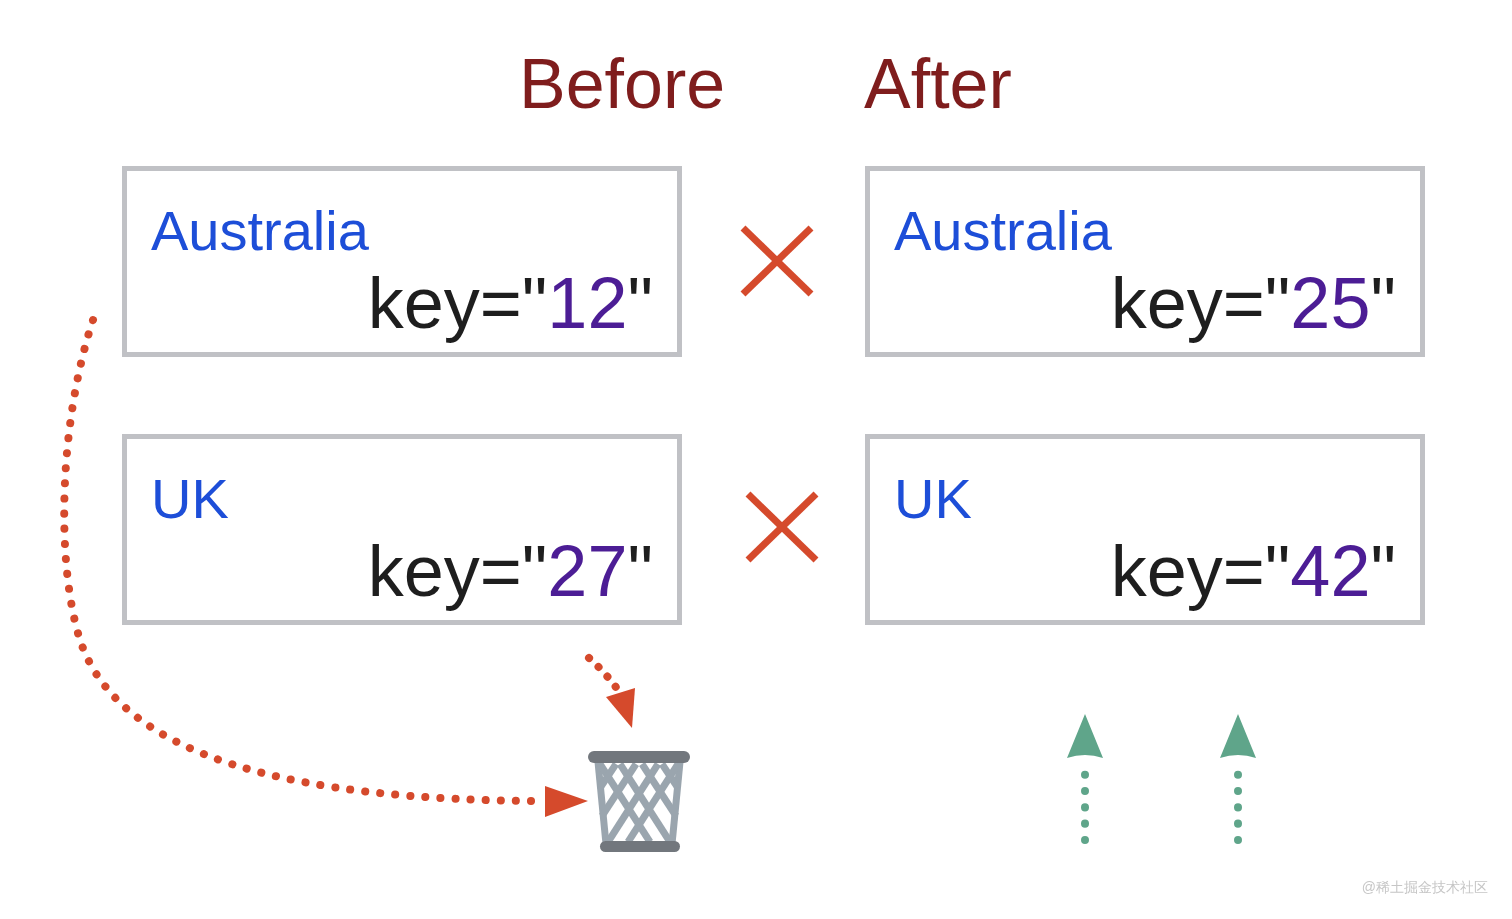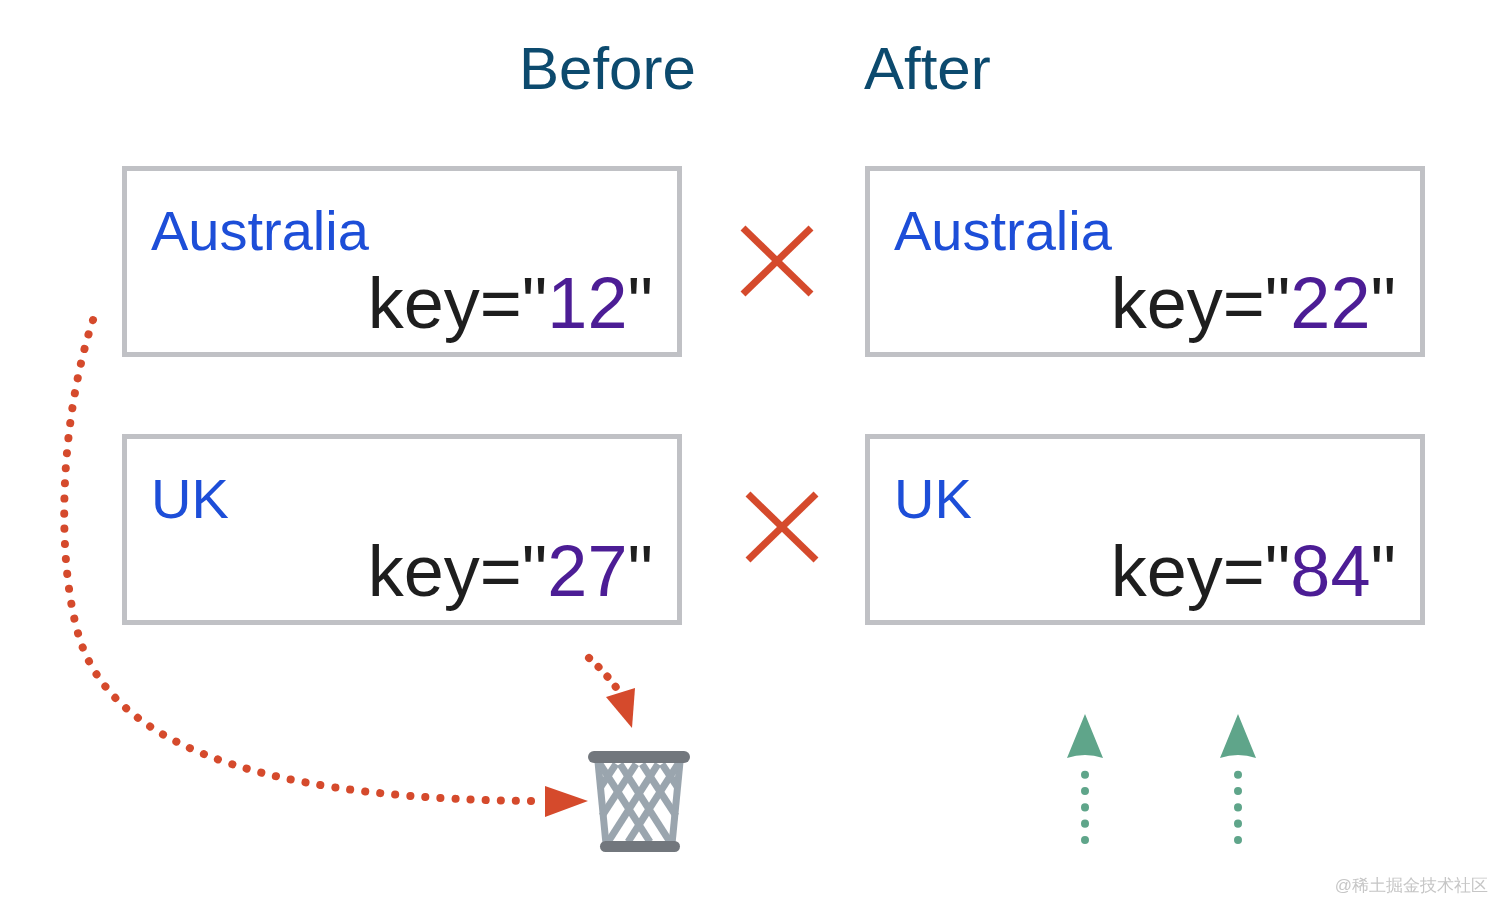--- a/index.html
+++ b/index.html
@@ -1,49 +1,49 @@
 <!DOCTYPE html>
 <html><head>
   <meta charset="utf-8">
   <style>
     html, body { margin: 0; padding: 0; background: #ffffff; }
     body { width: 1512px; height: 919px; position: relative; overflow: hidden;
            font-family: "Liberation Sans", "DejaVu Sans", sans-serif; }
-    .heading { position: absolute; top: 37px; font-size: 60px; color: #0c4a6e; line-height: 64px; }
+    .heading { position: absolute; top: 52px; font-size: 70px; color: #7f1d1d; line-height: 64px; }
     .card { position: absolute; width: 560px; height: 191px; border: 5px solid #c0c1c5;
             box-sizing: border-box; background: #fff; }
     .card .country { position: absolute; left: 24px; top: 28px; font-size: 56px; color: #1d4ed8; line-height: 64px; }
     .card .keyline { position: absolute; right: 24px; top: 92px; font-size: 72px; color: #1e1e1e; line-height: 80px; white-space: nowrap; }
     .card .keyline .num { color: #4c1d95; }
     .xmark { position: absolute; width: 76px; height: 76px; }
     svg.overlay { position: absolute; left: 0; top: 0; }
-    .watermark { position: absolute; right: 24px; bottom: 22px; font-size: 17px; color: #c6c6c6; }
+    .watermark { position: absolute; right: 24px; bottom: 22px; font-size: 14px; color: #c6c6c6; }
   </style>
 </head>
 <body>
 
 <div class="heading" style="left:519px;">Before</div>
 <div class="heading" style="left:864px;">After</div>
 
 <div class="card" style="left:122px; top:166px;">
   <div class="country">Australia</div>
   <div class="keyline"><span>key="</span><span class="num">12</span><span>"</span></div>
 </div>
 <div class="card" style="left:122px; top:434px;">
   <div class="country">UK</div>
   <div class="keyline"><span>key="</span><span class="num">27</span><span>"</span></div>
 </div>
 
 <div class="card" style="left:865px; top:166px;">
   <div class="country">Australia</div>
-  <div class="keyline"><span>key="</span><span class="num">22</span><span>"</span></div>
+  <div class="keyline"><span>key="</span><span class="num">25</span><span>"</span></div>
 </div>
 <div class="card" style="left:865px; top:434px;">
   <div class="country">UK</div>
-  <div class="keyline"><span>key="</span><span class="num">84</span><span>"</span></div>
+  <div class="keyline"><span>key="</span><span class="num">42</span><span>"</span></div>
 </div>
 
 <svg class="xmark" style="left:739px; top:224px;" viewBox="0 0 76 76">
   <line x1="4" y1="4" x2="72" y2="70" stroke="#d54a2c" stroke-width="7"></line>
   <line x1="72" y1="4" x2="4" y2="70" stroke="#d54a2c" stroke-width="7"></line>
 </svg>
 <svg class="xmark" style="left:744px; top:490px;" viewBox="0 0 76 76">
   <line x1="4" y1="4" x2="72" y2="70" stroke="#d54a2c" stroke-width="7"></line>
   <line x1="72" y1="4" x2="4" y2="70" stroke="#d54a2c" stroke-width="7"></line>
 </svg>

